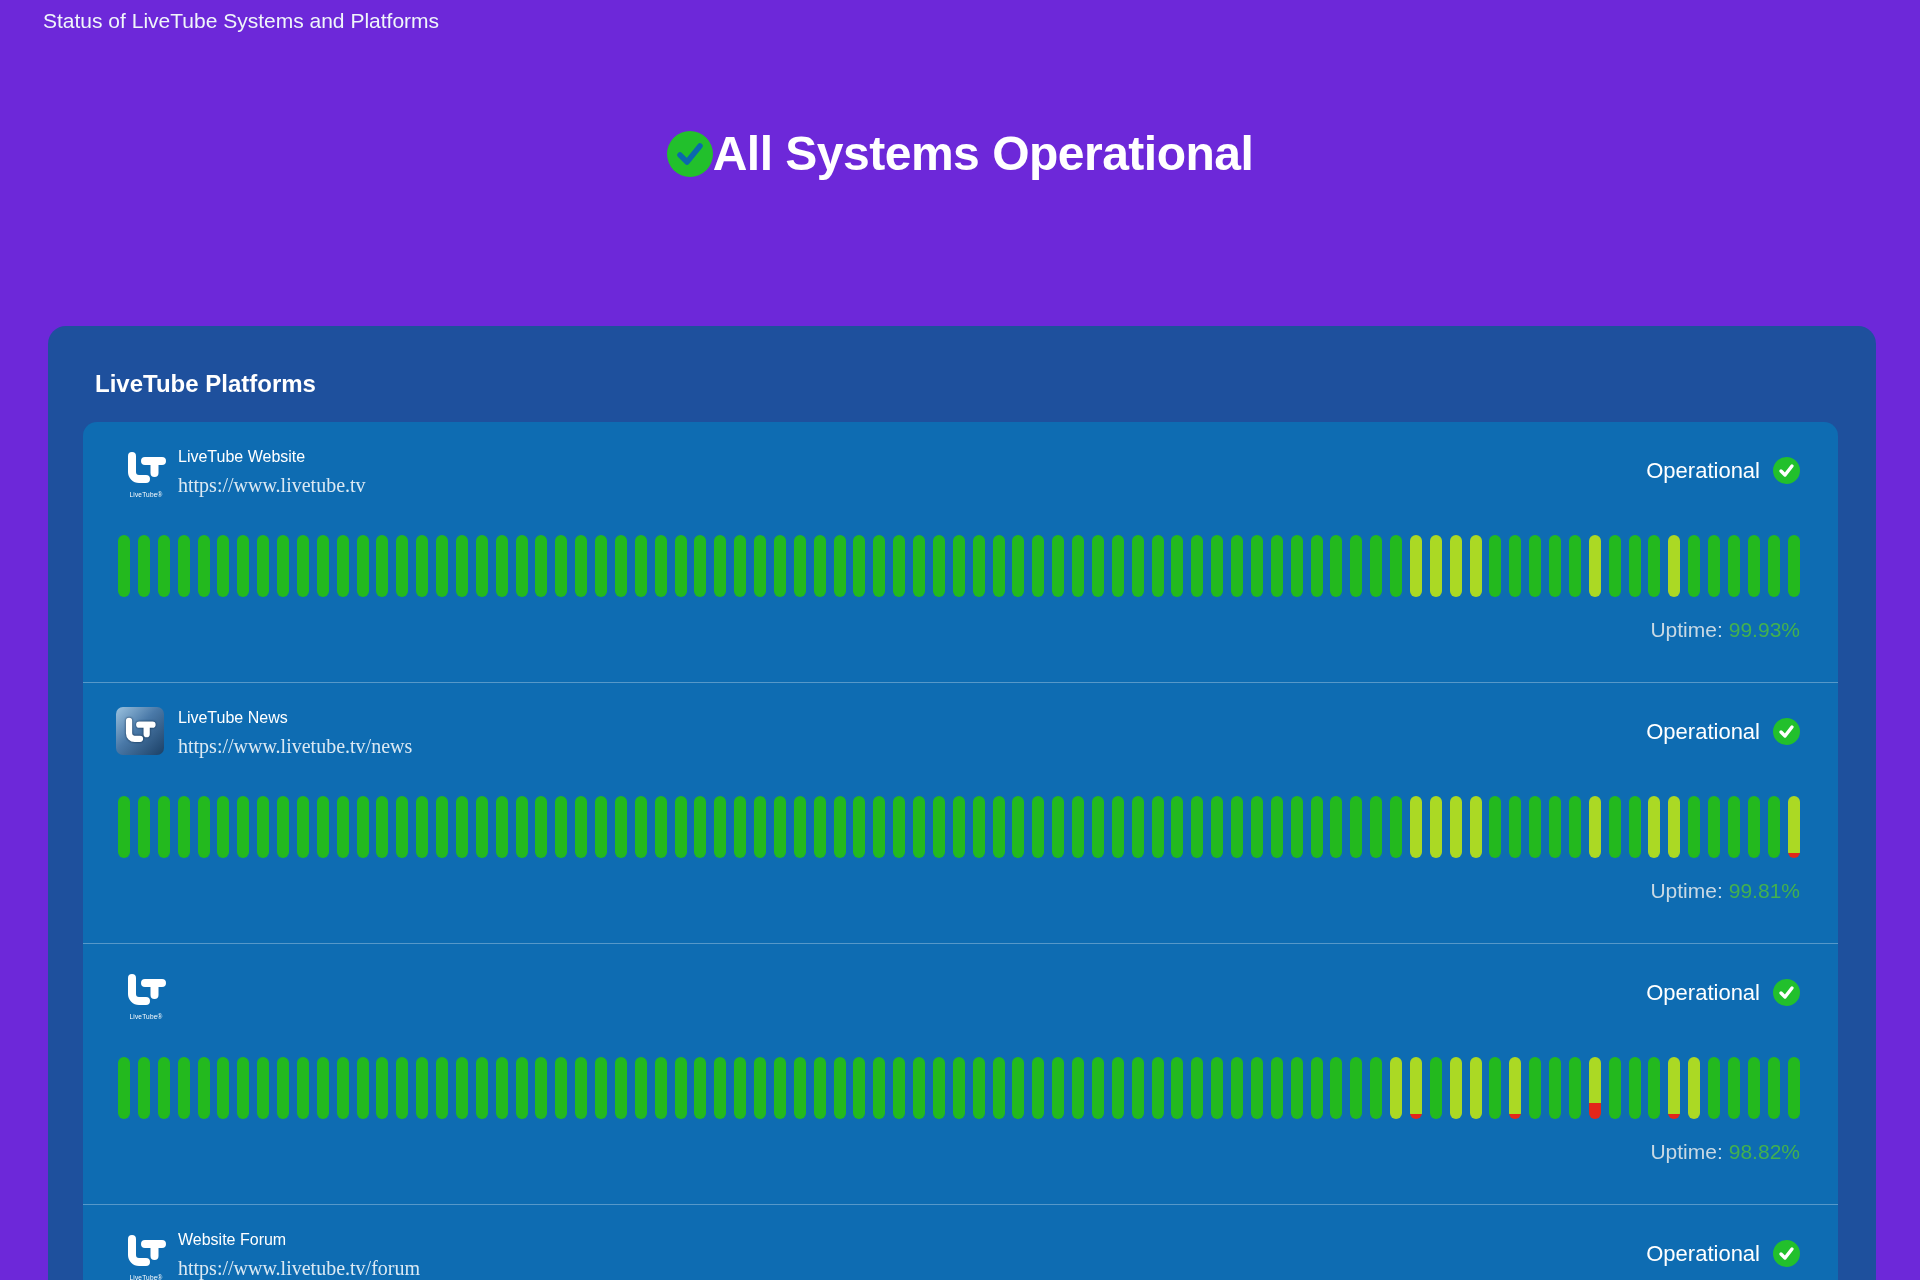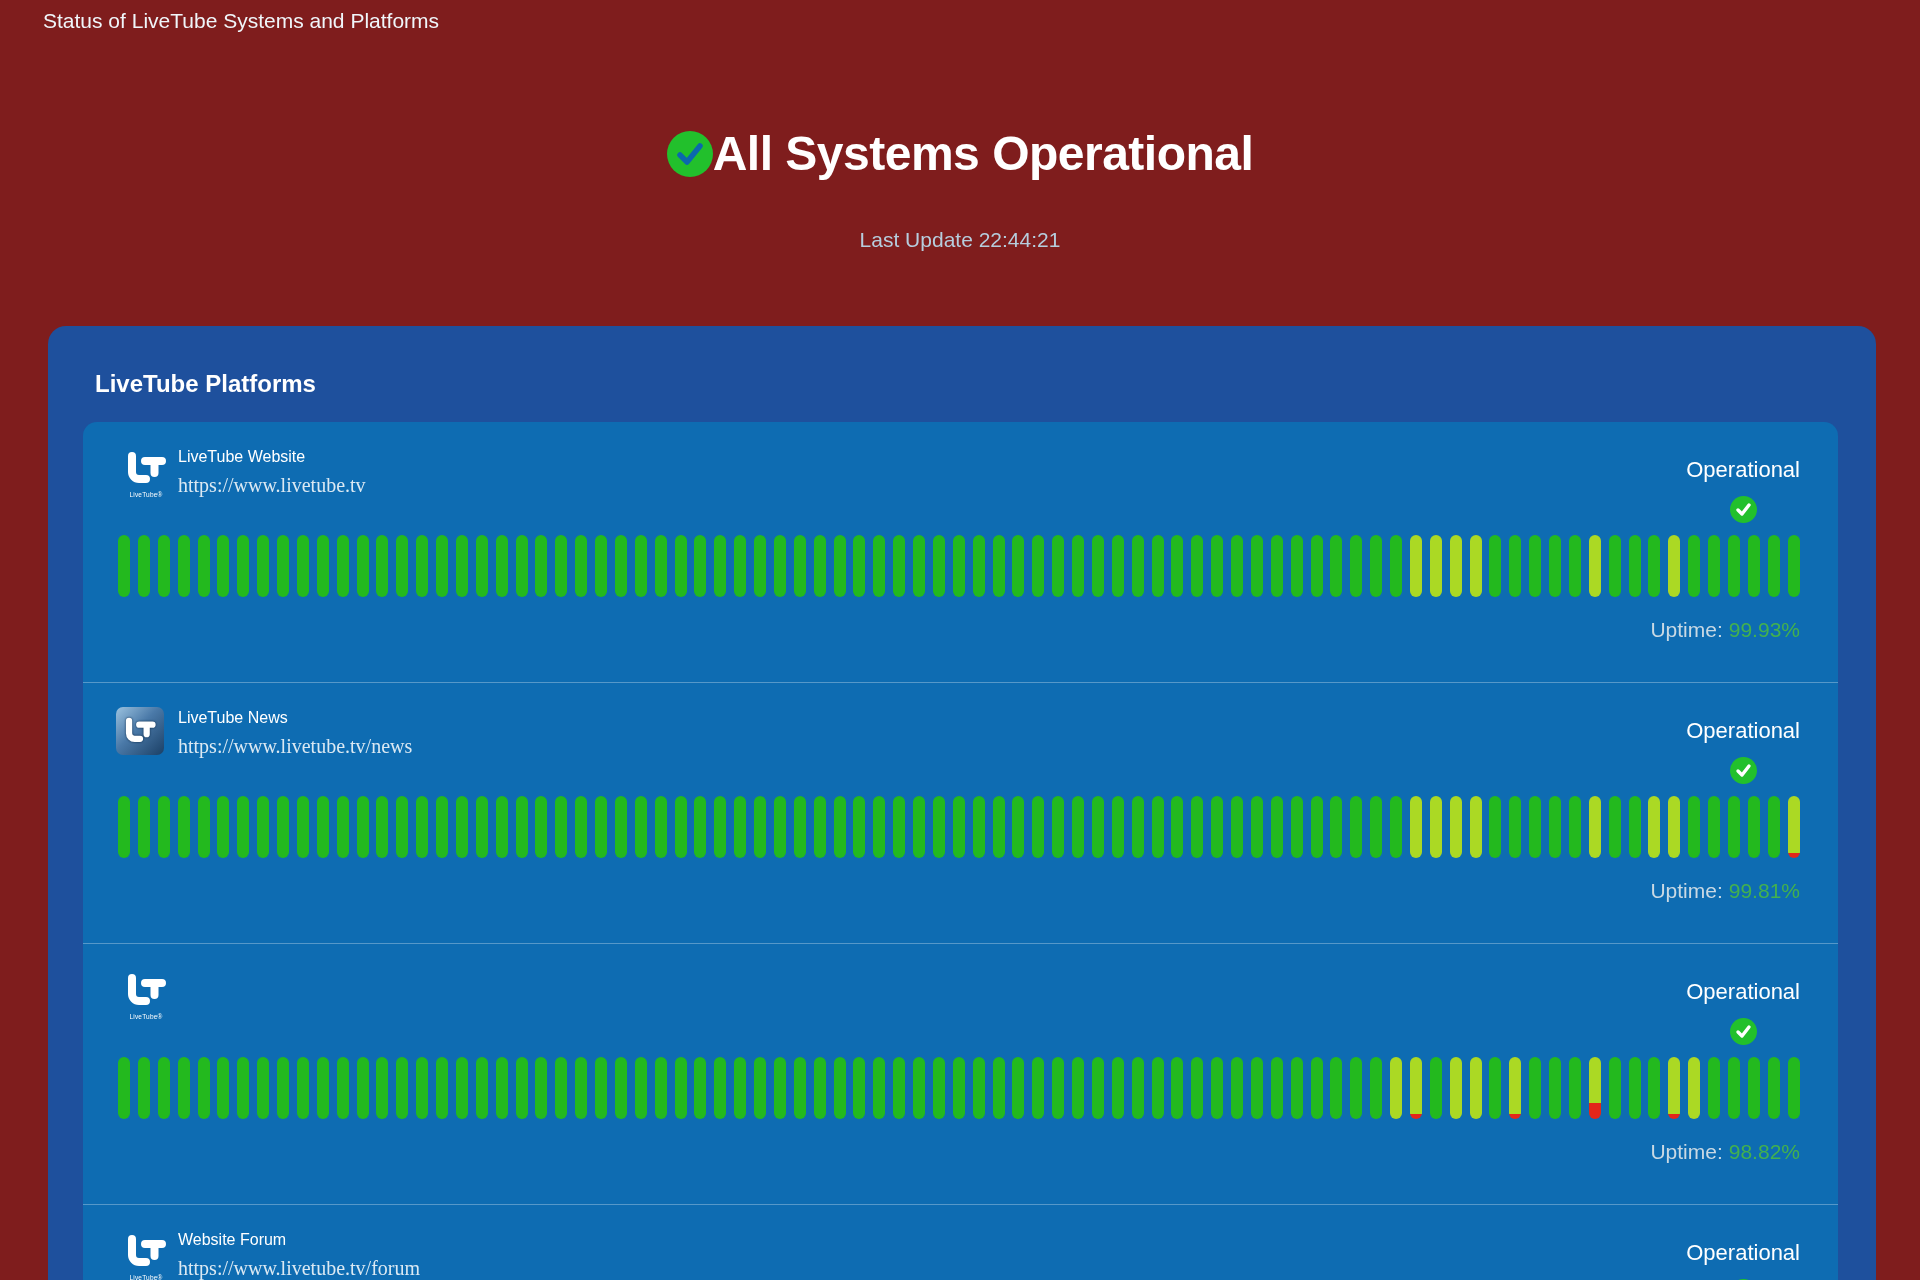--- a/index.html
+++ b/index.html
@@ -1,17 +1,17 @@
 <!DOCTYPE html>
 <html><head>
 <meta charset="utf-8">
 <style>
   html,body{margin:0;padding:0;}
   body{font-family:"Liberation Sans", sans-serif; background:#0b68ad;}
-  .viewport{position:relative;width:1920px;height:1280px;overflow:hidden;background:#7f1d1d;}
+  .viewport{position:relative;width:1920px;height:1280px;overflow:hidden;background:#6d28d9;}
 
   .top-title{position:absolute;left:43px;top:9px;font-size:21px;font-weight:400;color:#f0f6fa;}
 
   .hero{position:absolute;left:0;right:0;top:126px;display:flex;align-items:center;justify-content:center;}
   .hero-check{width:46px;height:46px;border-radius:50%;background:#22c02c;display:flex;align-items:center;justify-content:center;flex:none;}
   .hero-title{font-size:48px;font-weight:800;color:#ffffff;letter-spacing:-0.5px;}
 
   .last-update{position:absolute;left:0;right:0;top:228px;text-align:center;font-size:21px;color:#b6cddd;}
 
   .outer-card{position:absolute;left:48px;top:326px;width:1828px;height:1176px;background:#1e509d;border-radius:18px;}
@@ -26,21 +26,21 @@
   .logo-caption{font-size:6.5px;color:#ffffff;margin-top:1px;letter-spacing:0.2px;}
   .logo-square{position:absolute;left:33px;top:24px;width:48px;height:48px;border-radius:7px;
     background:linear-gradient(135deg,#9cc3e0 0%,#4a79a8 45%,#1b4066 100%);
     display:flex;align-items:center;justify-content:center;}
   .logo-square svg{filter:drop-shadow(0 0 1px #0a2a4a);}
 
   .meta{position:absolute;left:95px;top:26px;}
   .name{font-size:16px;font-weight:400;color:#ffffff;margin-bottom:8px;}
   .url{font-size:20px;font-weight:400;color:#dbe9f3;text-decoration:none;display:inline-block;font-family:Liberation Serif, serif;}
 
-  .status{position:absolute;right:38px;top:35px;display:flex;align-items:center;gap:13px;flex-direction:column;}
+  .status{position:absolute;right:38px;top:35px;display:flex;align-items:center;gap:13px;}
   .status-text{font-size:22px;color:#ffffff;}
   .status-check{width:27px;height:27px;border-radius:50%;background:#22c02c;display:flex;align-items:center;justify-content:center;flex:none;}
 
   .bars{position:absolute;left:35px;right:38px;top:113px;height:62px;display:flex;justify-content:space-between;}
   .bar{width:12px;height:62px;border-radius:6px;flex:none;}
   .bar.g{background:#23b91e;}
   .bar.y{background:#abd924;}
   .bar.r{background:linear-gradient(to top,#e3261a 0px,#e3261a 5px,#abd924 5px);}
   .bar.R{background:linear-gradient(to top,#e3261a 0px,#e3261a 16px,#abd924 16px);}
 
@@ -56,21 +56,20 @@
 
   <div class="hero">
     <div class="hero-check">
       <svg width="46" height="46" viewBox="0 0 46 46">
           <polyline points="13,24 20,31 33,15" fill="none" stroke="#0b68ad" stroke-width="5.5" stroke-linecap="round" stroke-linejoin="round"></polyline>
         </svg>
     </div>
     <div class="hero-title">All Systems Operational</div>
   </div>
 
-  <div class="last-update">Last Update 22:44:21</div>
 
   <div class="outer-card">
     <div class="card-title">LiveTube Platforms</div>
 
     <div class="inner-card">
 
       <div class="row">
         <div class="logo">
           <svg width="46" height="34" viewBox="0 0 46 34">
               <path d="M9 4 v16 a7 7 0 0 0 7 7 h7" fill="none" stroke="#fff" stroke-width="8" stroke-linecap="round"></path>

